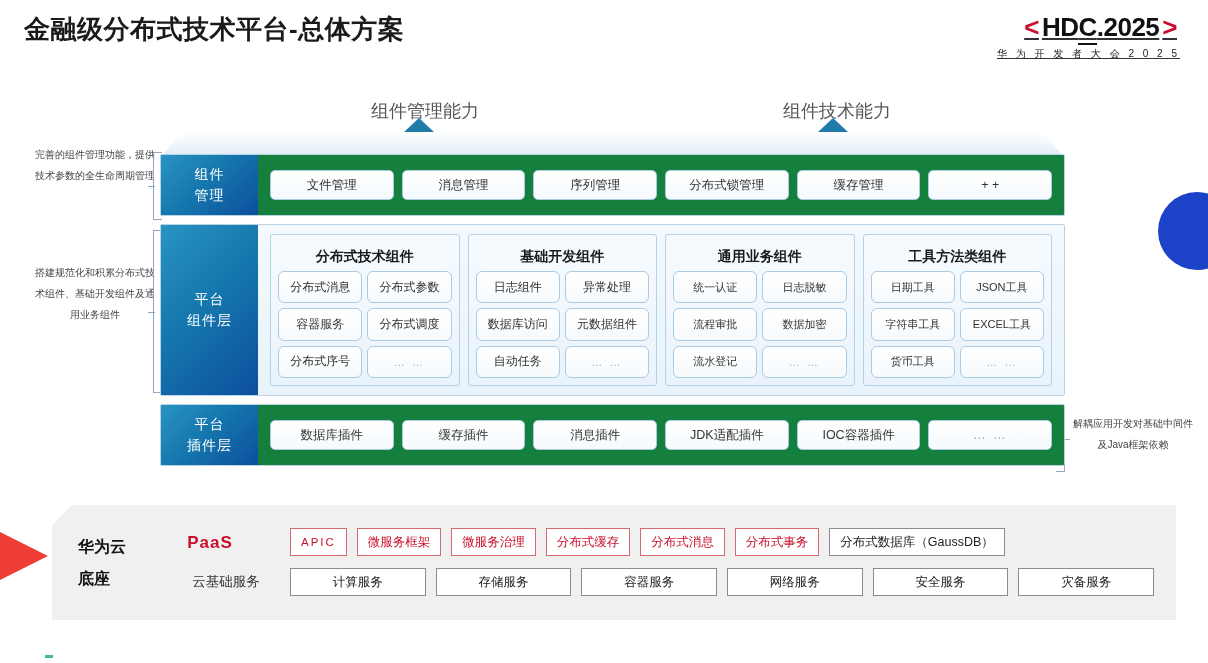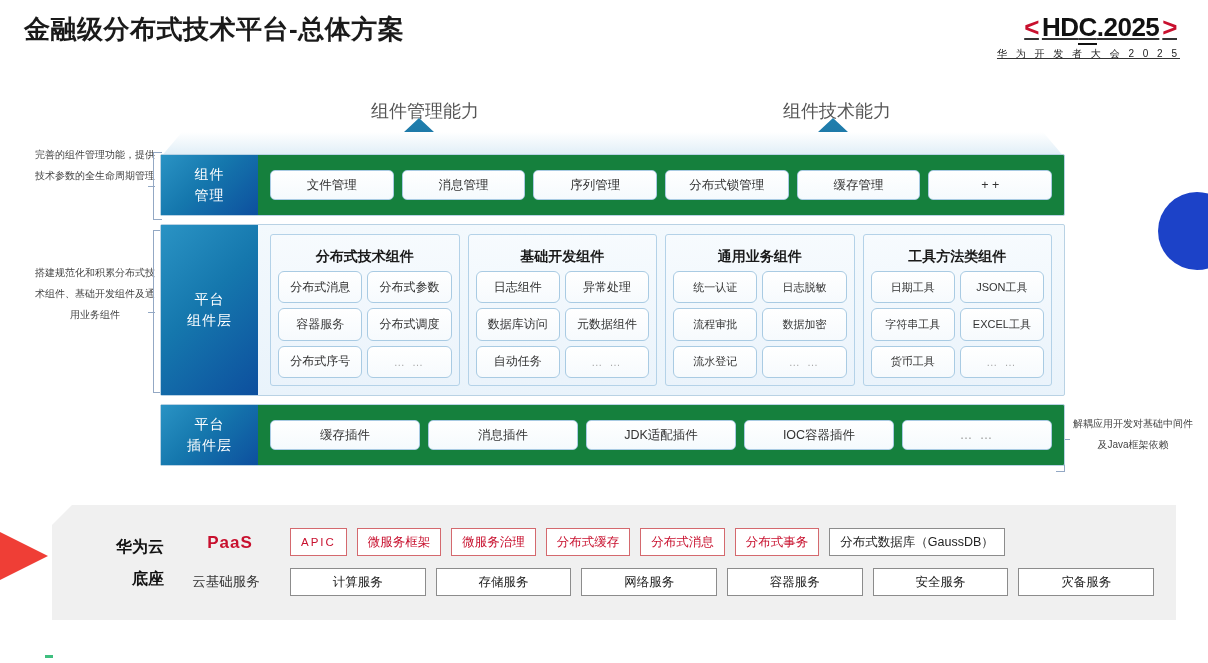--- a/index.html
+++ b/index.html
@@ -245,30 +245,30 @@
     position: absolute;
     left: 52px; top: 505px;
     width: 1124px; height: 115px;
     background: #f0f0f0;
     clip-path: polygon(20px 0, 1124px 0, 1124px 115px, 0 115px, 0 20px);
   }
   #cloud-base-title {
     position: absolute;
     left: 26px; top: 26px;
     width: 86px;
-    text-align: right;
+    text-align: left;
     font-size: 16px;
     font-weight: bold;
     color: #111;
     line-height: 32px;
     font-family: Liberation Serif, serif;
   }
   #paas-label {
     position: absolute;
-    left: 132px; top: 28px;
+    left: 112px; top: 28px;
     width: 92px;
     text-align: center;
     font-size: 17px;
     font-weight: bold;
     color: #c8102e;
     letter-spacing: 1px;
   }
   #infra-label {
     position: absolute;
     left: 128px; top: 68px;
@@ -420,20 +420,21 @@
 
     </div>
   </div>
 
   <div class="layer" id="layer-platform-plugin">
     <div class="layer-title">
       <span>平台</span>
       <span>插件层</span>
     </div>
     <div class="layer-body">
+      <div class="chip">数据库插件</div>
       <div class="chip">缓存插件</div>
       <div class="chip">消息插件</div>
       <div class="chip">JDK适配插件</div>
       <div class="chip">IOC容器插件</div>
       <div class="chip ellipsis">… …</div>
     </div>
   </div>
 </div>
 
 <div id="cloud-base">
@@ -450,18 +451,18 @@
     <div class="paas-chip">微服务治理</div>
     <div class="paas-chip">分布式缓存</div>
     <div class="paas-chip">分布式消息</div>
     <div class="paas-chip">分布式事务</div>
     <div class="paas-chip neutral">分布式数据库（GaussDB）</div>
   </div>
 
   <div class="base-row" id="infra-row">
     <div class="infra-chip">计算服务</div>
     <div class="infra-chip">存储服务</div>
+    <div class="infra-chip">容器服务</div>
     <div class="infra-chip">网络服务</div>
-    <div class="infra-chip">容器服务</div>
     <div class="infra-chip">安全服务</div>
     <div class="infra-chip">灾备服务</div>
   </div>
 </div>
 
 </body></html>

